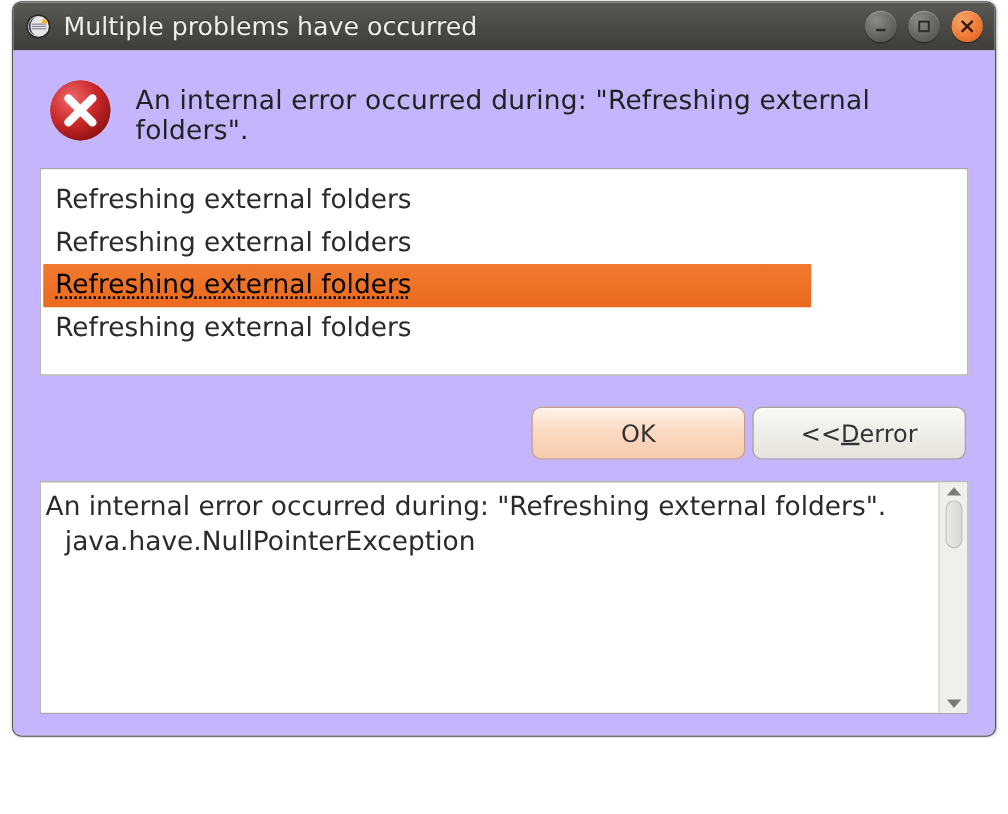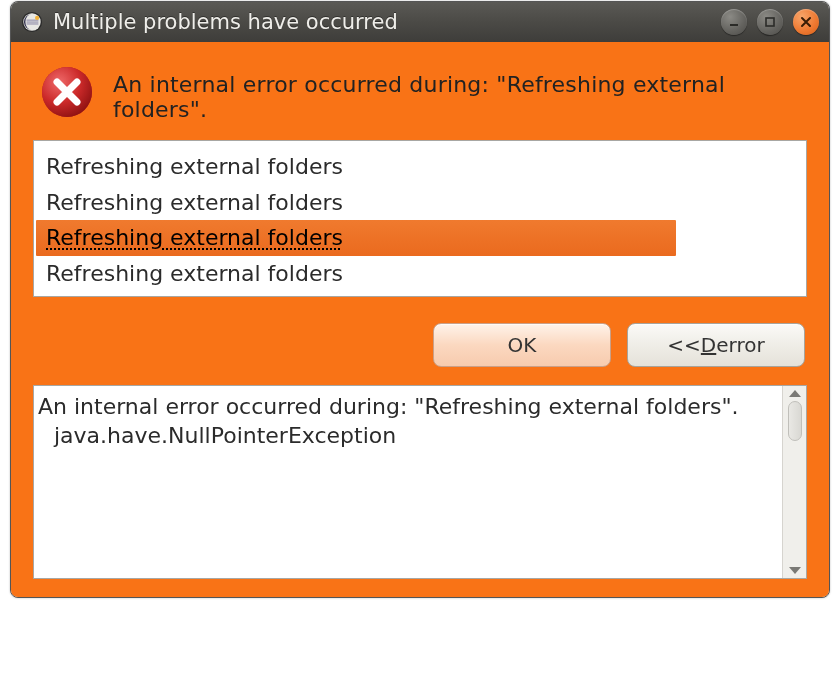--- a/index.html
+++ b/index.html
@@ -53,21 +53,21 @@
     justify-content: center;
     background: radial-gradient(circle at 35% 30%, #8b8a85 0%, #63625e 60%, #4d4c49 100%);
     box-shadow: inset 0 1px 1px rgba(255,255,255,0.25), 0 1px 1px rgba(0,0,0,0.4);
     color: #2b2b28;
     cursor: pointer;
   }
   .win-btn.close {
     background: radial-gradient(circle at 35% 30%, #f7a56a 0%, #ee7a33 55%, #d85f16 100%);
   }
   .client {
-    background: #f97316;
+    background: #c4b5fd;
     padding: 0 0 6px 0;
   }
   .msg-row {
     display: flex;
     align-items: flex-start;
     padding: 24px 22px 18px 30px;
     gap: 20px;
   }
   .err-badge {
     width: 52px; height: 52px;
@@ -76,21 +76,21 @@
   .msg-text {
     font-size: 22px;
     color: #222;
     letter-spacing: 0.2px;
     padding-top: 6px;
   }
   .list-panel {
     margin: 0 22px 0 22px;
     background: #fff;
     border: 1px solid #a8a7a3;
-    padding: 8px 6px 4px 6px;
+    padding: 8px 6px 20px 6px;
   }
   .list-item {
     font-size: 22px;
     color: #2b2b2b;
     padding: 3px 6px 3px 2px;
     line-height: 1.35;
     cursor: default;
   }
   .list-item.selected {
     position: relative;
@@ -113,21 +113,21 @@
   .list-item.selected .txt {
     color: #000;
     text-decoration-line: underline;
     text-decoration-style: dotted;
     text-underline-offset: 3px;
     font-weight: 500;
   }
   .btn-row {
     display: flex;
     justify-content: flex-end;
-    gap: 16px;
+    gap: 6px;
     padding: 26px 24px 18px 0;
   }
   .dlg-btn {
     min-width: 178px;
     height: 44px;
     border: 1px solid #a7a49c;
     border-radius: 8px;
     background: linear-gradient(to bottom, #fbfaf7 0%, #efede7 50%, #e5e2da 100%);
     font-size: 20px;
     color: #333;

